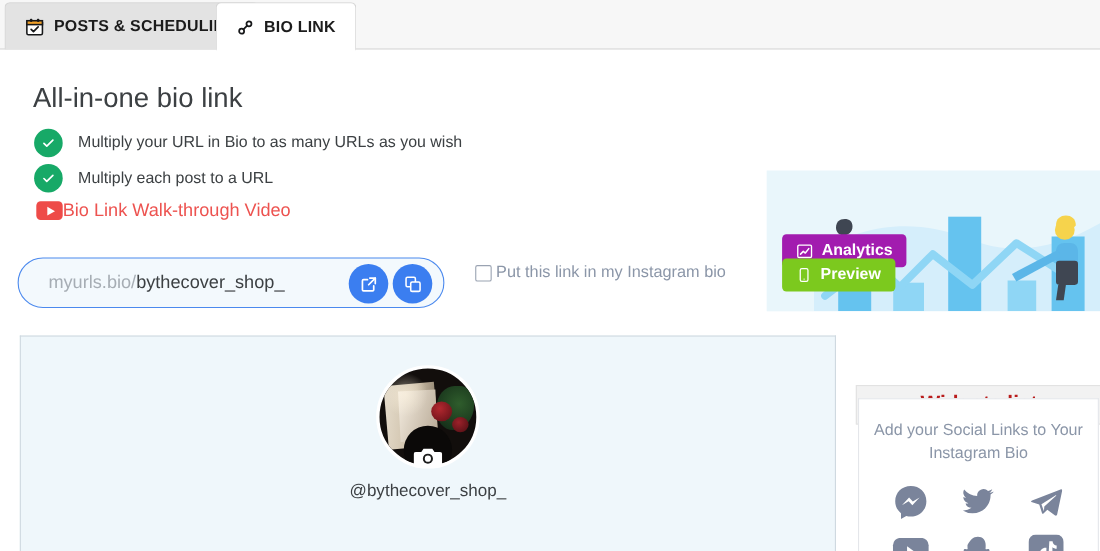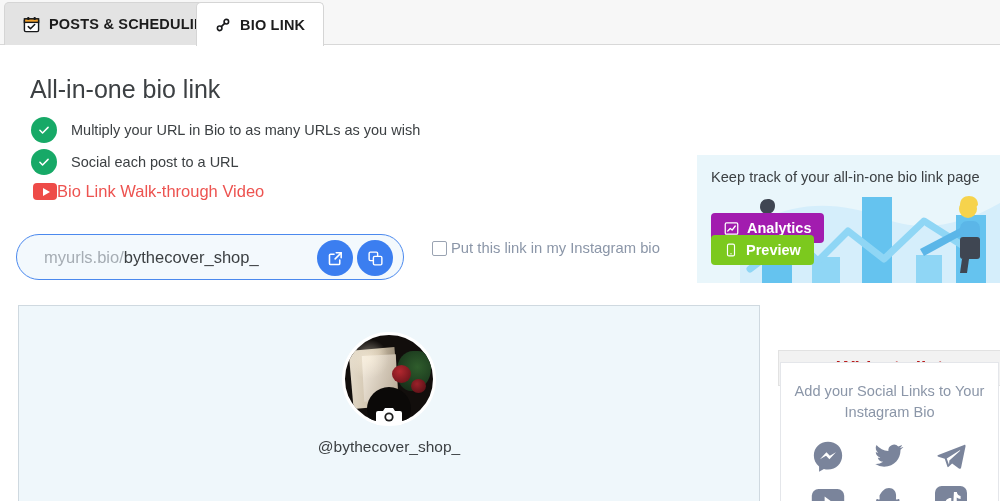--- a/index.html
+++ b/index.html
@@ -246,21 +246,21 @@
   </span>
   <span>Multiply your URL in Bio to as many URLs as you wish</span>
 </div>
 
 <div class="bullet b2">
   <span class="check">
     <svg width="14" height="14" viewBox="0 0 24 24">
       <path d="M5 12.5l4.5 4.5L19 7.5" fill="none" stroke="#fff" stroke-width="2.6" stroke-linecap="round" stroke-linejoin="round"></path>
     </svg>
   </span>
-  <span>Social each post to a URL</span>
+  <span>Multiply each post to a URL</span>
 </div>
 
 <a class="video-link">
   <span class="yt">
       <span class="yt-tri"></span>
     </span>
   <span>Bio Link Walk-through Video</span>
 </a>
 
 <div class="urlbox">
@@ -285,21 +285,20 @@
     </span>
   </button>
 </div>
 
 <label class="cbrow">
   <span class="cbox"></span>
   <span>Put this link in my Instagram bio</span>
 </label>
 
 <div class="promo">
-  <div class="promo-title">Keep track of your all-in-one bio link page</div>
 
   <button class="pbtn pbtn-analytics">
     <span class="ico">
       <svg width="15" height="15" viewBox="0 0 24 24">
         <rect x="2" y="3" width="20" height="18" rx="2" fill="none" stroke="#fff" stroke-width="2"></rect>
         <path d="M6 16l4-4 3 2.5L18 8" fill="none" stroke="#fff" stroke-width="2.2" stroke-linecap="round" stroke-linejoin="round"></path>
       </svg>
     </span>
     <span>Analytics</span>
   </button>

